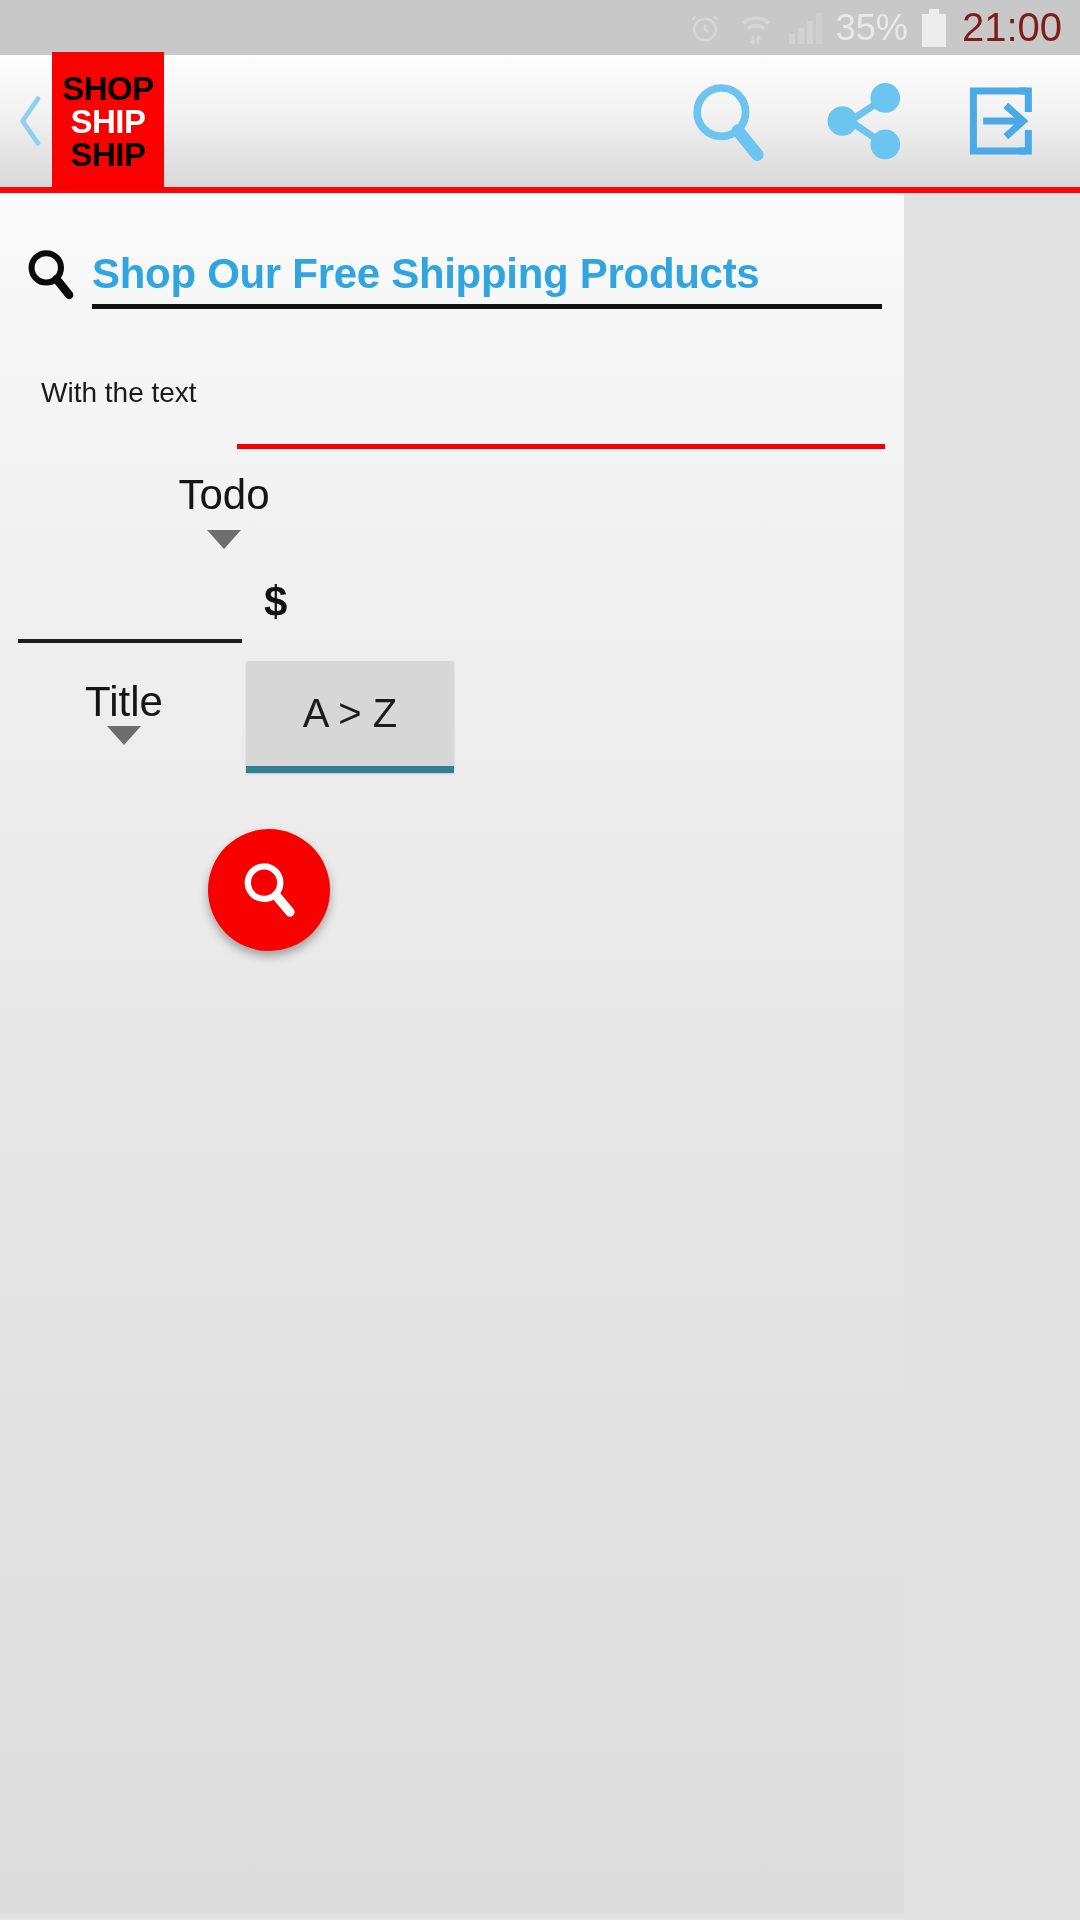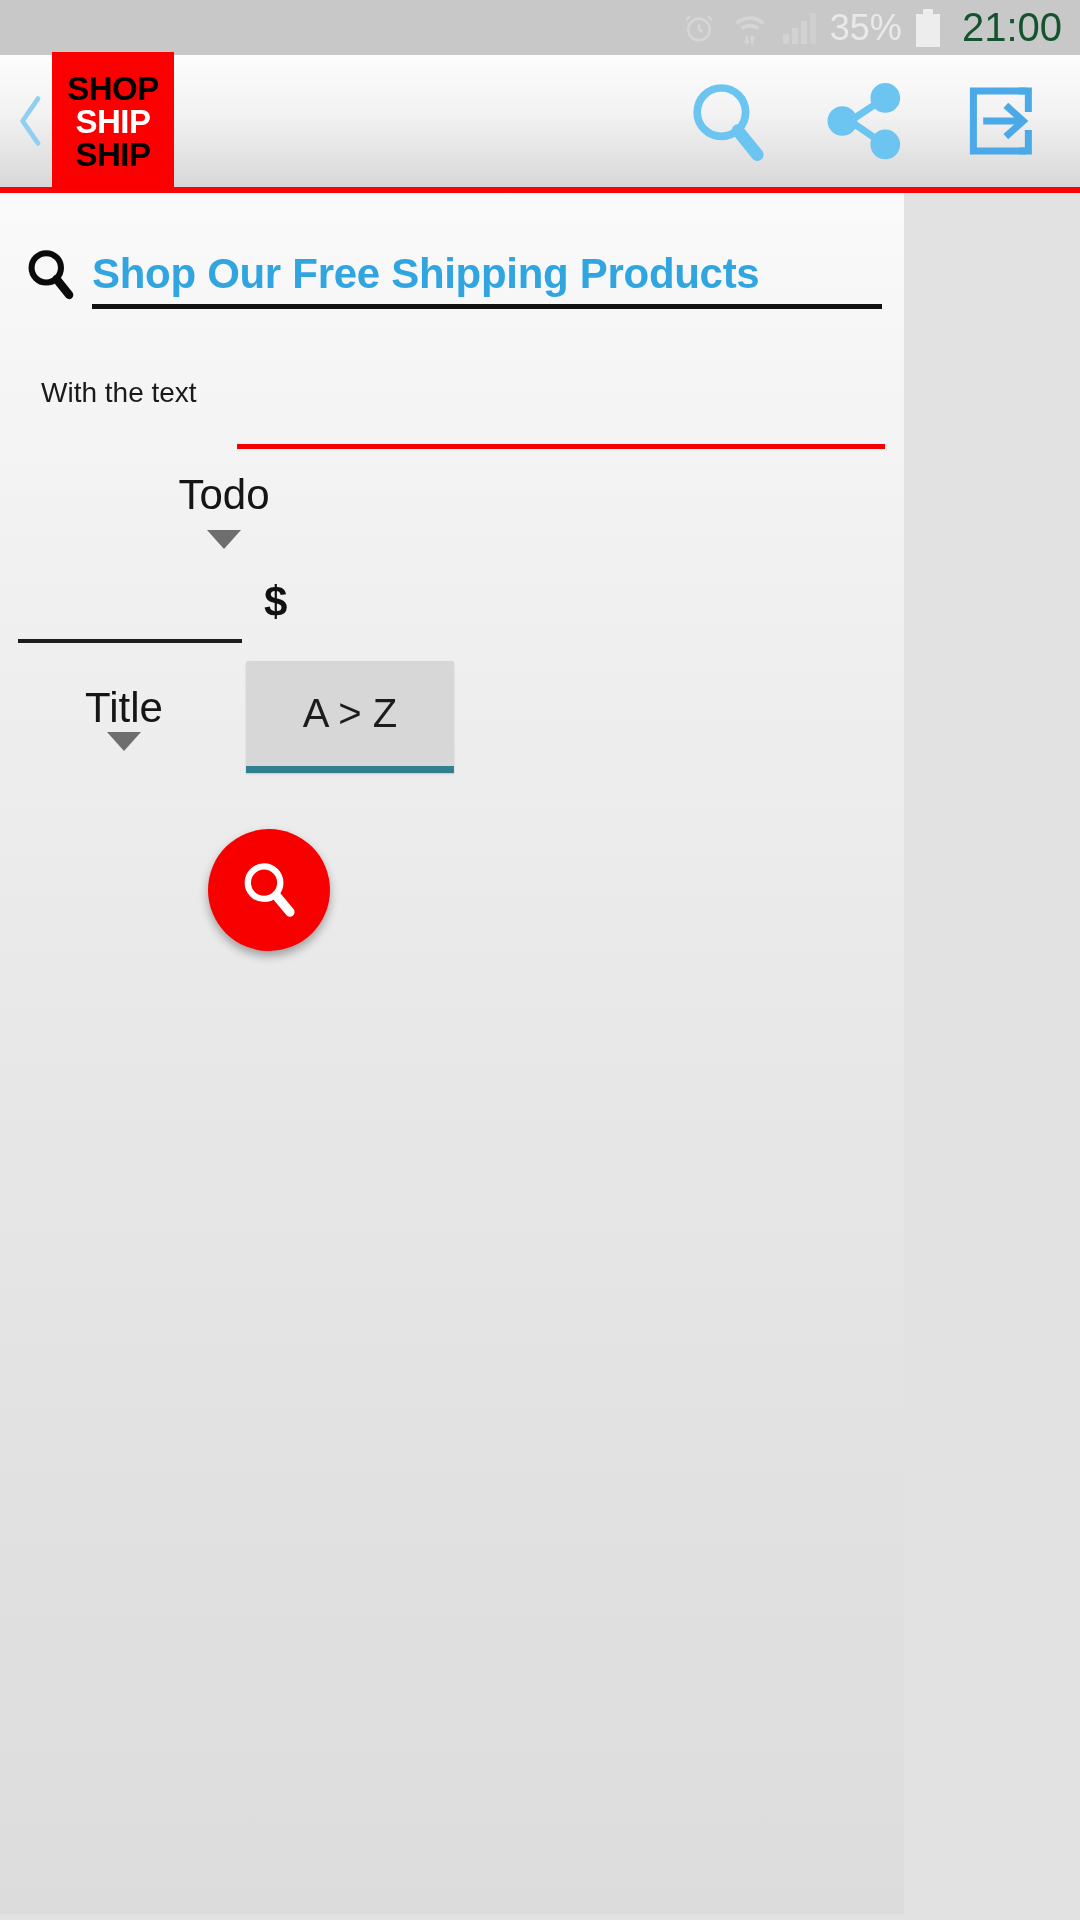--- a/index.html
+++ b/index.html
@@ -22,21 +22,21 @@
     padding-right:18px;
     gap:14px;
   }
   .sb-icon{ display:flex; align-items:center; justify-content:center; }
   .sb-text{
     color:#e9e9e9;
     font-size:36px;
     letter-spacing:0px;
     font-family:"Liberation Sans", sans-serif;
   }
-  .sb-clock{ font-size:40px; color:#14532d; margin-left:8px; }
+  .sb-clock{ font-size:40px; color:#7f1d1d; margin-left:2px; }
 
   
   .signal{ display:flex; align-items:flex-end; gap:3px; height:32px; }
   .signal i{ display:block; width:6px; background:#d2d2d2; }
   .signal i:nth-child(1){ height:10px; }
   .signal i:nth-child(2){ height:16px; }
   .signal i:nth-child(3){ height:23px; }
   .signal i:nth-child(4){ height:31px; background:#cfcfcf;}
 
   
@@ -53,21 +53,21 @@
     display:flex;
     align-items:center;
     border-bottom:6px solid #fa0505;
   }
   .back-chevron{
     width:52px; height:100%;
     display:flex; align-items:center; justify-content:center;
     padding-left:10px;
   }
   .logo{
-    width:122px;
+    width:112px;
     height:138px;
     background:#fb0000;
     display:flex;
     flex-direction:column;
     align-items:center;
     justify-content:center;
     line-height:1.0;
     flex:0 0 auto;
   }
   .logo span{
@@ -158,21 +158,21 @@
   }
   .spinner .val{ font-size:42px; color:#151515; }
   .caret{
     width:0; height:0;
     border-left:17px solid transparent;
     border-right:17px solid transparent;
     border-top:19px solid #6e6e6e;
   }
 
   .cat-spinner{ width:420px; justify-content:space-between; padding-right:8px; }
-  .sort-spinner{ width:212px; justify-content:center; }
+  .sort-spinner{ width:212px; justify-content:flex-start; }
 
   
   .price-line{ position:relative; width:224px; height:76px; }
   .dollar{ font-size:42px; font-weight:bold; color:#111; margin-left:22px; margin-bottom:6px; }
 
   
   .az-btn{
     width:208px;
     height:112px;
     background:#d7d7d7;

